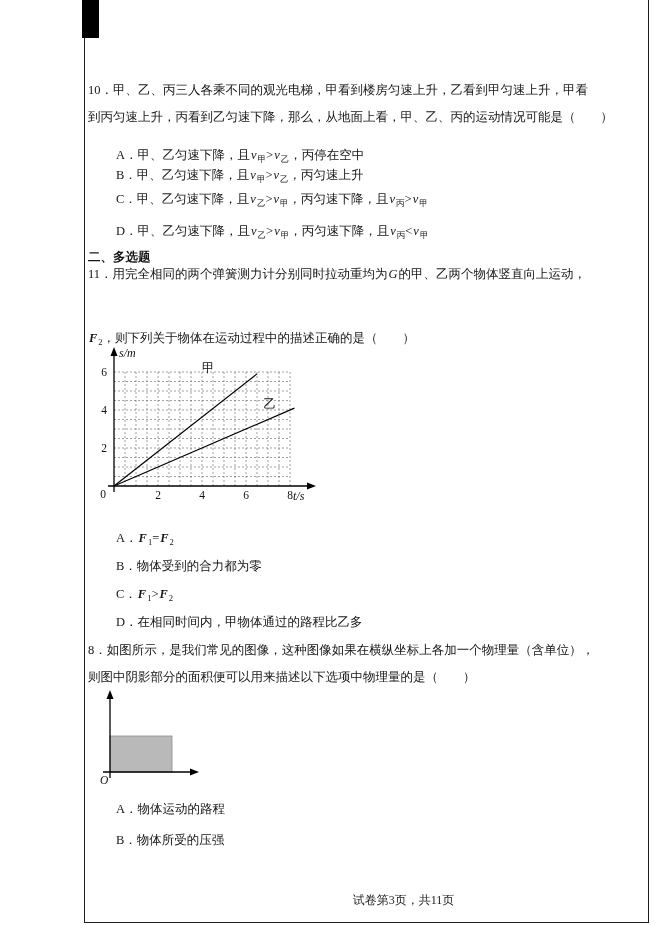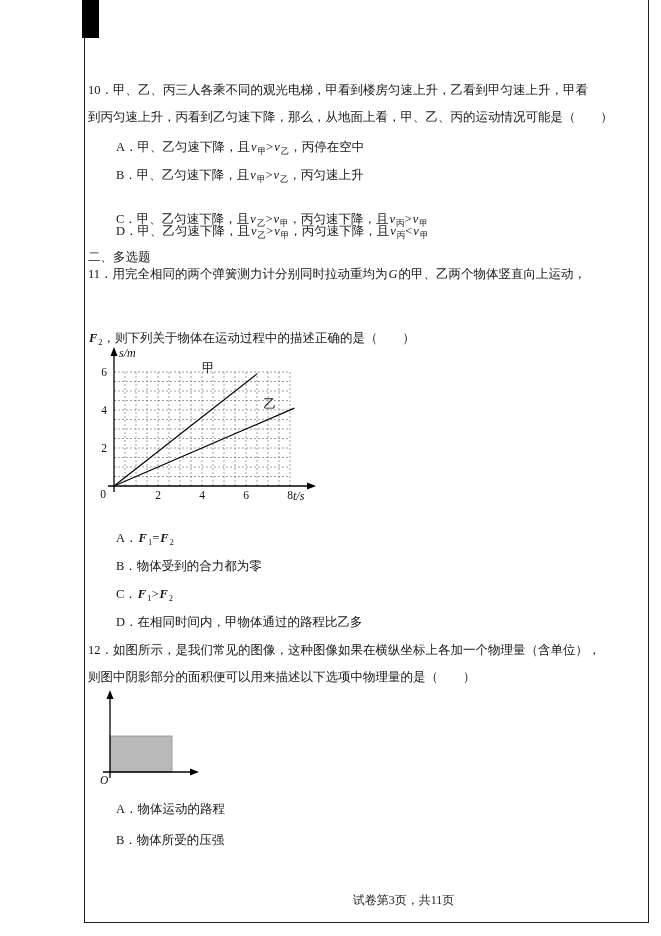--- a/index.html
+++ b/index.html
@@ -4,21 +4,21 @@
 <style>
   html,body{margin:0;padding:0;background:#ffffff;}
   .sheet{
     position:relative;width:661px;height:936px;background:#ffffff;overflow:hidden;
     font-family:"Liberation Serif","DejaVu Serif",serif;color:#151515;font-size:12.5px;
   }
   .frame{position:absolute;left:84px;top:-8px;width:563px;height:929px;border:1.5px solid #1d1d1d;background:transparent;}
   .corner-tab{position:absolute;left:82px;top:0;width:17px;height:38px;background:#000;}
   .tline{position:absolute;left:88px;white-space:nowrap;height:20px;line-height:20px;}
   .opt{left:116px;}
-  .sec{font-weight:400;}
+  .sec{font-weight:700;}
   .footer{position:absolute;left:84px;top:892px;width:639px;text-align:center;font-size:12px;color:#222;}
   sub{font-size:8.5px;line-height:0;vertical-align:-3px;}
   .vi{font-style:italic;margin:0 1px;}
   .vb{font-style:italic;font-weight:700;margin:0 1px;}
   .fig{position:absolute;}
   svg text{font-family:"Liberation Serif","DejaVu Serif",serif;fill:#111;}
   svg .grid{stroke:#5f5f5f;stroke-width:0.6;stroke-dasharray:2 2;}
   svg .axis{stroke:#000;stroke-width:1.3;}
   svg .tick{font-size:11.5px;}
   svg .axlabel{font-size:12px;font-style:italic;}
@@ -26,23 +26,23 @@
 </style>
 </head>
 <body>
 
 <div class="sheet">
   <div class="frame"></div>
   <div class="corner-tab"></div>
 
   <div class="tline" style="top:80px">10．甲、乙、丙三人各乘不同的观光电梯，甲看到楼房匀速上升，乙看到甲匀速上升，甲看</div>
   <div class="tline" style="top:107px">到丙匀速上升，丙看到乙匀速下降，那么，从地面上看，甲、乙、丙的运动情况可能是（　　）</div>
-  <div class="tline opt" style="top:137px">A．甲、乙匀速下降，且<span class="vi">v</span><sub>甲</sub>&gt;<span class="vi">v</span><sub>乙</sub>，丙停在空中</div>
+  <div class="tline opt" style="top:145px">A．甲、乙匀速下降，且<span class="vi">v</span><sub>甲</sub>&gt;<span class="vi">v</span><sub>乙</sub>，丙停在空中</div>
   <div class="tline opt" style="top:165px">B．甲、乙匀速下降，且<span class="vi">v</span><sub>甲</sub>&gt;<span class="vi">v</span><sub>乙</sub>，丙匀速上升</div>
-  <div class="tline opt" style="top:209px">C．甲、乙匀速下降，且<span class="vi">v</span><sub>乙</sub>&gt;<span class="vi">v</span><sub>甲</sub>，丙匀速下降，且<span class="vi">v</span><sub>丙</sub>&gt;<span class="vi">v</span><sub>甲</sub></div>
+  <div class="tline opt" style="top:189px">C．甲、乙匀速下降，且<span class="vi">v</span><sub>乙</sub>&gt;<span class="vi">v</span><sub>甲</sub>，丙匀速下降，且<span class="vi">v</span><sub>丙</sub>&gt;<span class="vi">v</span><sub>甲</sub></div>
   <div class="tline opt" style="top:221px">D．甲、乙匀速下降，且<span class="vi">v</span><sub>乙</sub>&gt;<span class="vi">v</span><sub>甲</sub>，丙匀速下降，且<span class="vi">v</span><sub>丙</sub>&lt;<span class="vi">v</span><sub>甲</sub></div>
 
   <div class="tline sec" style="top:247px">二、多选题</div>
 
   <div class="tline" style="top:264px">11．用完全相同的两个弹簧测力计分别同时拉动重均为<span class="vi">G</span>的甲、乙两个物体竖直向上运动，</div>
   <div class="tline" style="top:328px"><span class="vb">F</span><sub>2</sub>，则下列关于物体在运动过程中的描述正确的是（　　）</div>
 
   <svg class="fig" width="235" height="162" style="left:90px;top:344px">
       <line x1="35" y1="142" x2="35" y2="28" class="grid"></line>
       <line x1="46" y1="142" x2="46" y2="28" class="grid"></line>
@@ -90,21 +90,21 @@
       <text x="112" y="28" class="serieslabel">甲</text>
       <polyline points="24,142 204.39999999999998,64.10000000000001" fill="none" stroke="#000" stroke-width="1.2"></polyline>
       <text x="173.6" y="64.10000000000001" class="serieslabel">乙</text>
     </svg>
 
   <div class="tline opt" style="top:528px">A．<span class="vb">F</span><sub>1</sub>=<span class="vb">F</span><sub>2</sub></div>
   <div class="tline opt" style="top:556px">B．物体受到的合力都为零</div>
   <div class="tline opt" style="top:584px">C．<span class="vb">F</span><sub>1</sub>&gt;<span class="vb">F</span><sub>2</sub></div>
   <div class="tline opt" style="top:612px">D．在相同时间内，甲物体通过的路程比乙多</div>
 
-  <div class="tline" style="top:640px">12．如图所示，是我们常见的图像，这种图像如果在横纵坐标上各加一个物理量（含单位），</div>
+  <div class="tline" style="top:640px">8．如图所示，是我们常见的图像，这种图像如果在横纵坐标上各加一个物理量（含单位），</div>
   <div class="tline" style="top:667px">则图中阴影部分的面积便可以用来描述以下选项中物理量的是（　　）</div>
 
   <svg class="fig" width="130" height="102" style="left:96px;top:688px">
     <rect x="14" y="48" width="62" height="36" fill="#b9b9b9" stroke="#8d8d8d" stroke-width="0.8"></rect>
     <line class="axis" x1="14" y1="90" x2="14" y2="8"></line>
     <polygon points="14,2 10.5,11 17.5,11" fill="#000"></polygon>
     <line class="axis" x1="7" y1="84" x2="95" y2="84"></line>
     <polygon points="103,84 94,80.5 94,87.5" fill="#000"></polygon>
     <text x="4" y="96" class="tick" font-style="italic">O</text>
   </svg>

